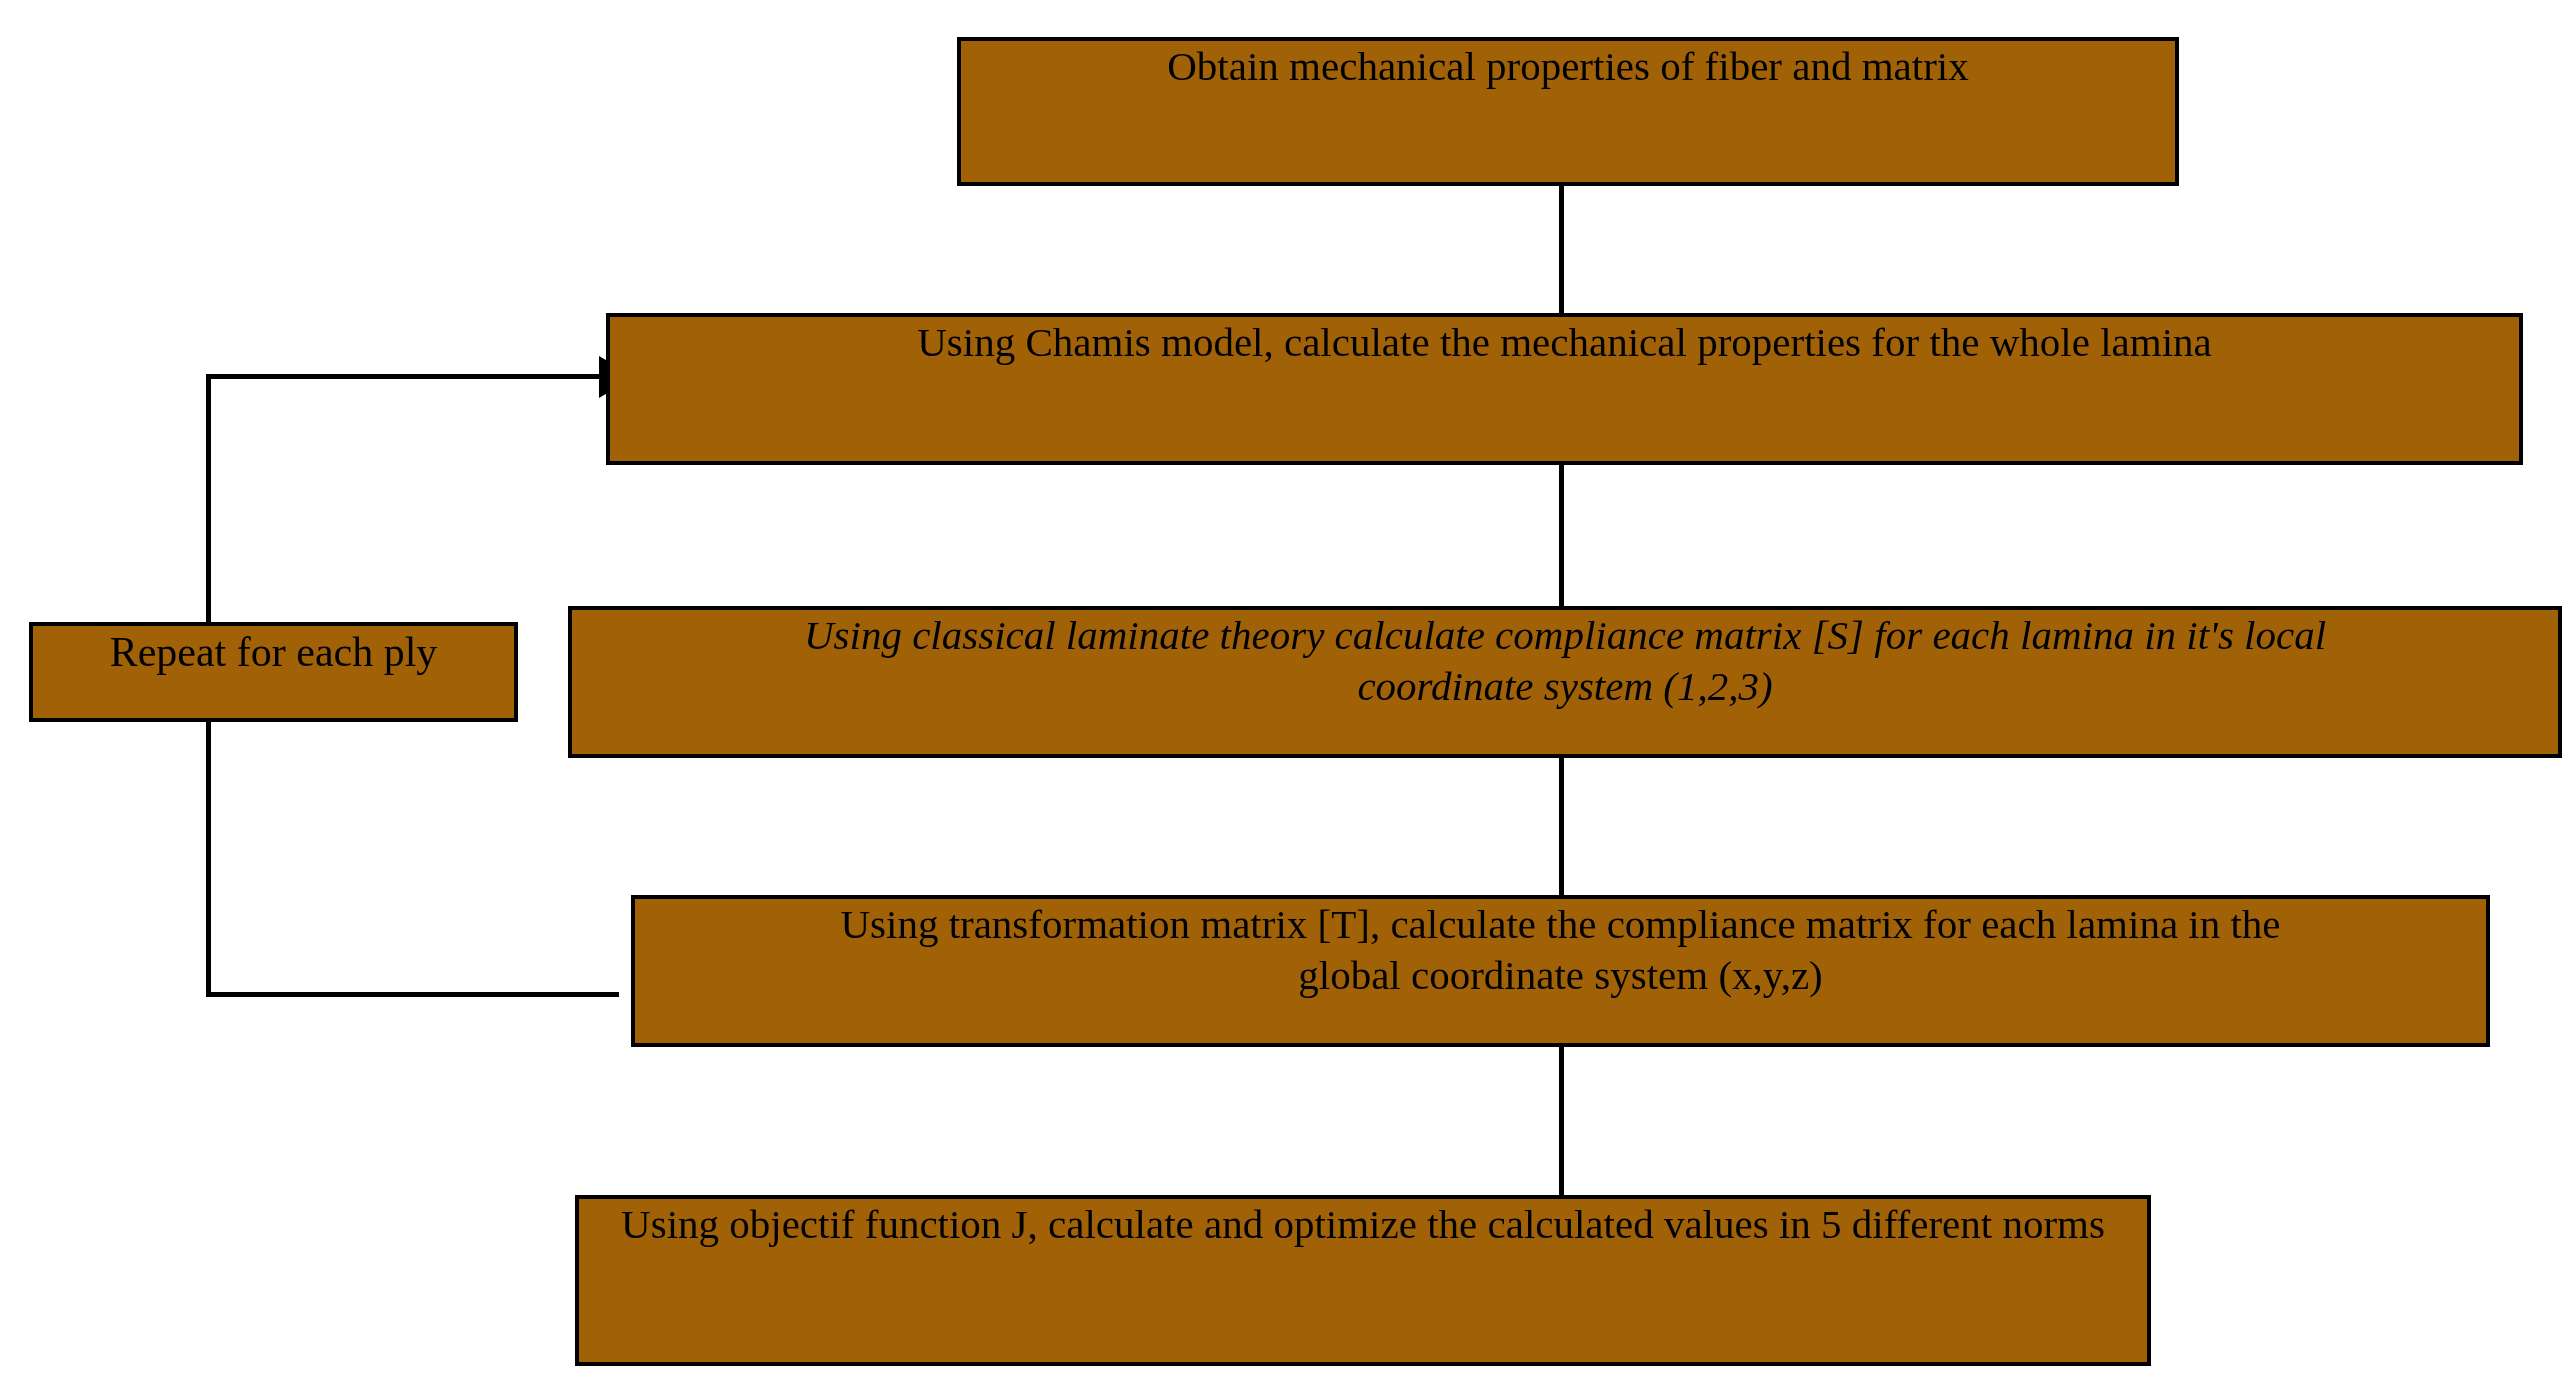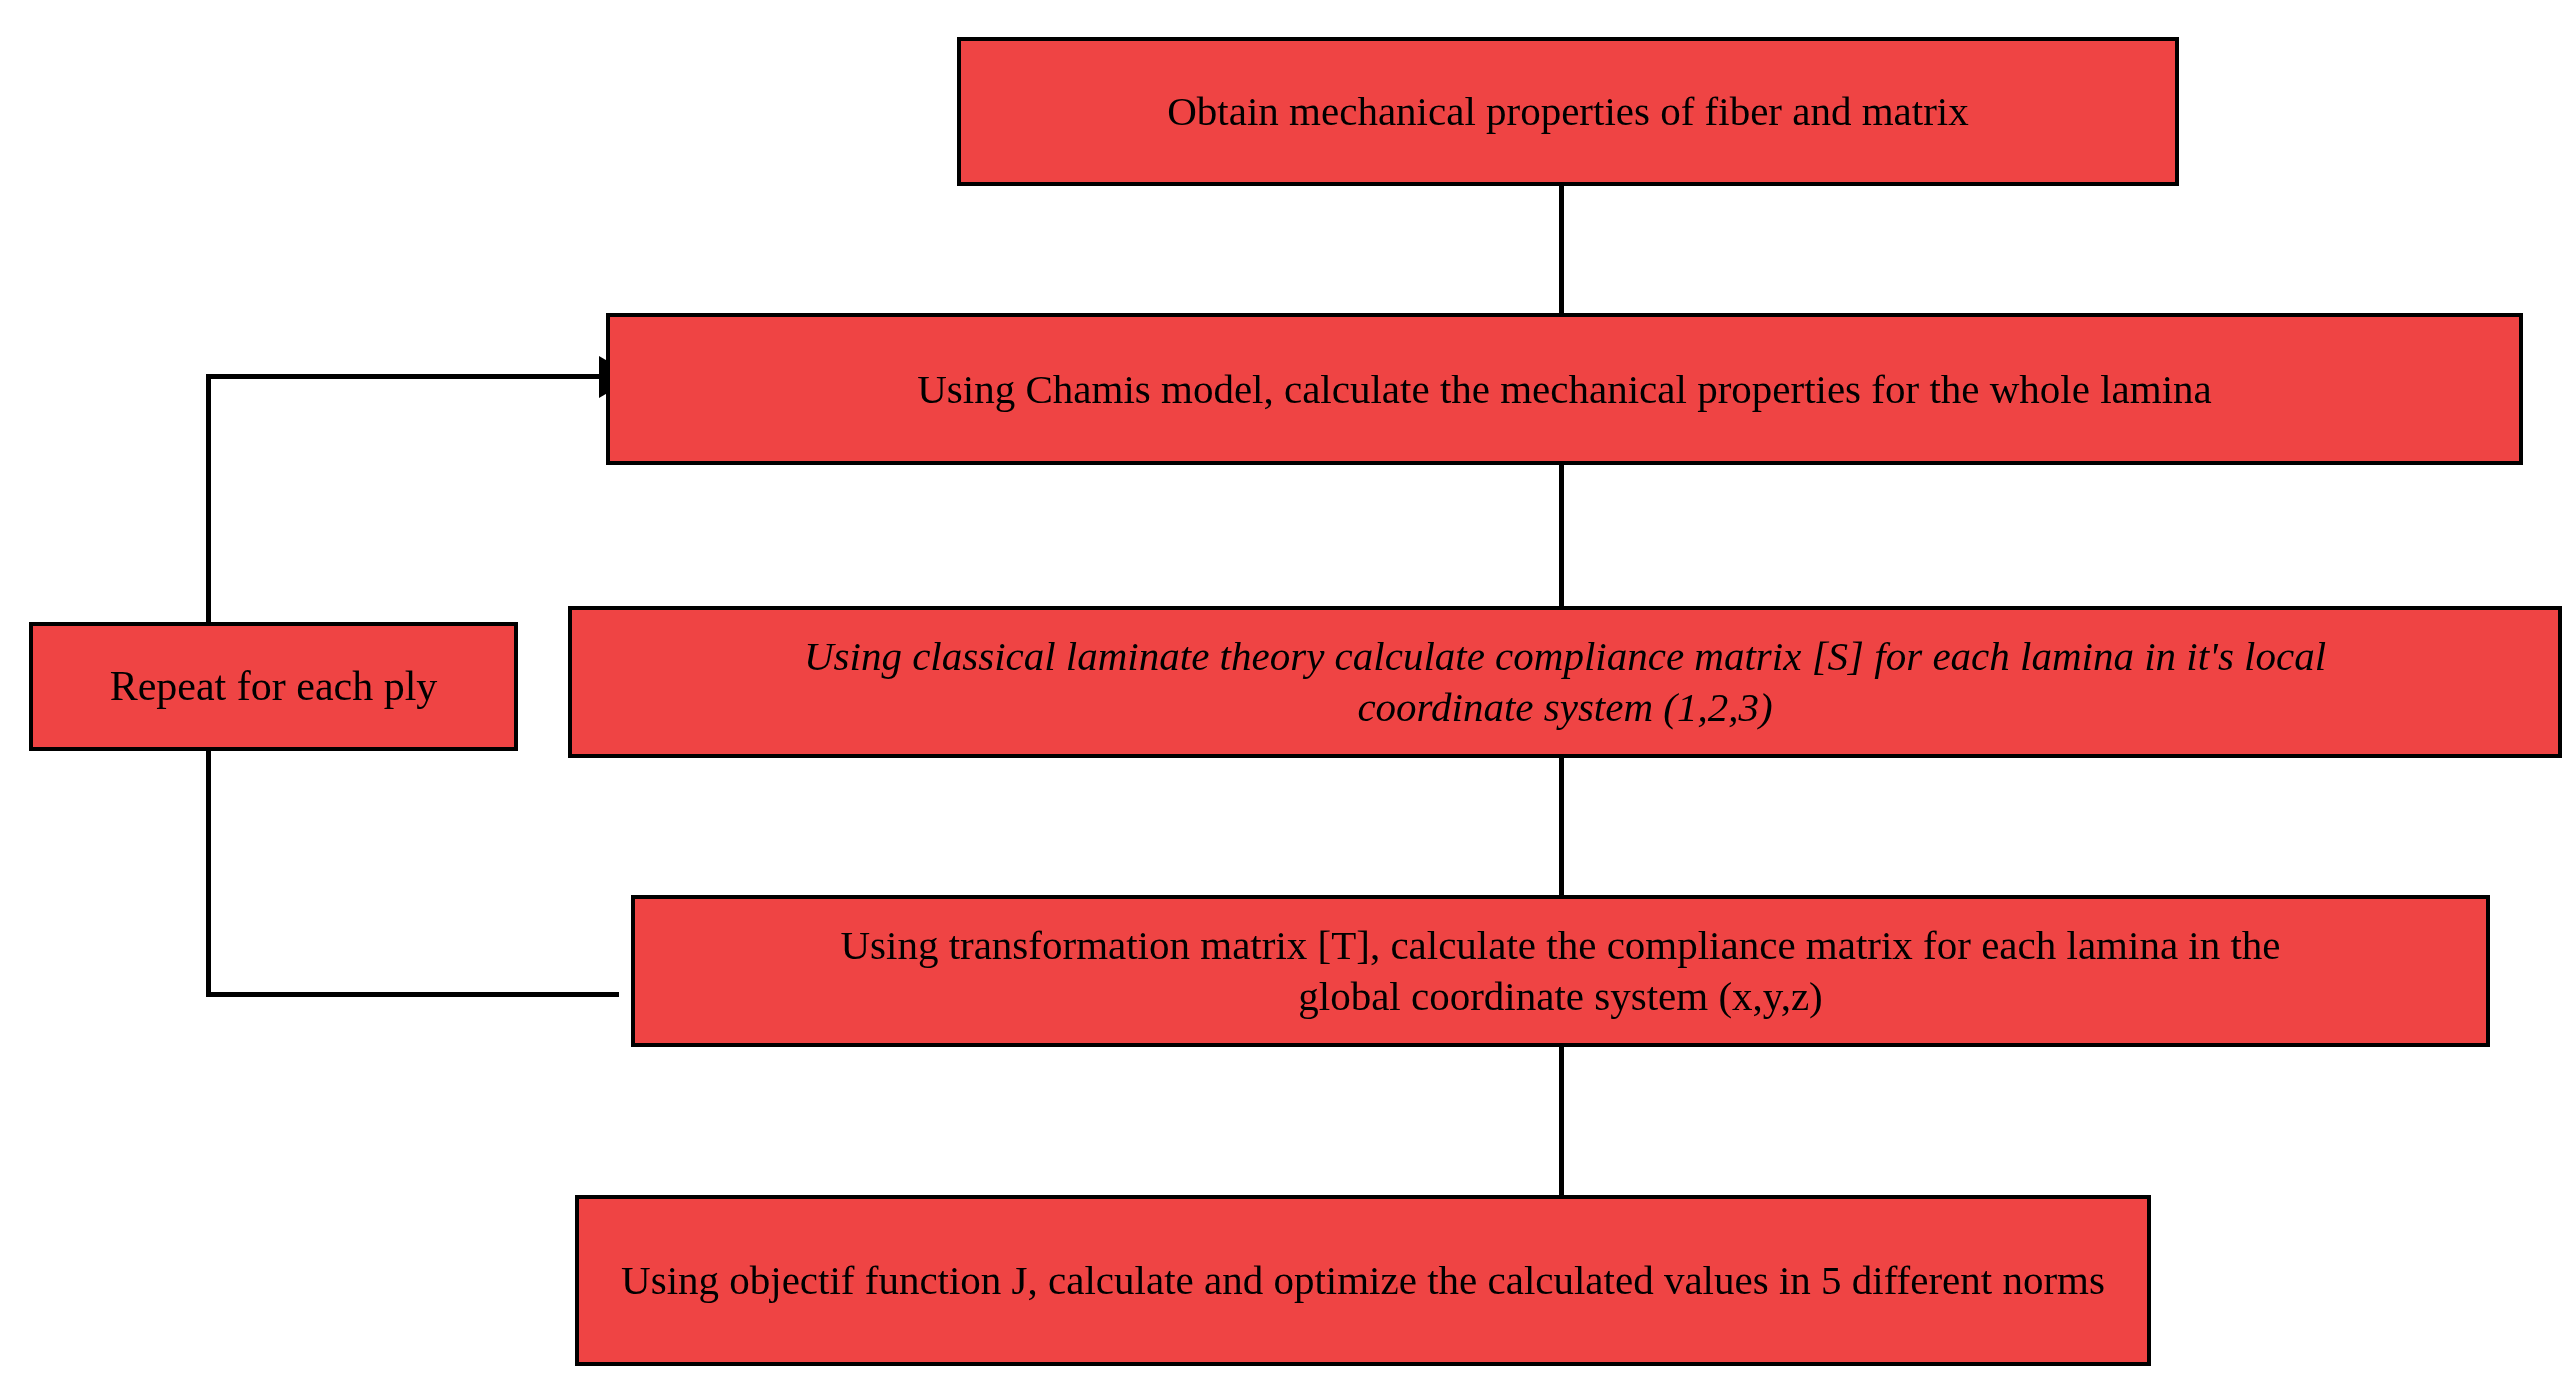--- a/index.html
+++ b/index.html
@@ -14,43 +14,43 @@
     position: relative;
     width: 2576px;
     height: 1396px;
     background: #ffffff;
     overflow: hidden;
   }
   .node {
     position: absolute;
     box-sizing: border-box;
     border: 4.2px solid #000000;
-    background: #ef4444;
+    background: #a16207;
     display: flex;
-    align-items: center;
+    align-items: flex-start;
     justify-content: center;
     text-align: center;
     color: #000000;
     z-index: 5;
   }
   .node .node-text {
     display: block;
     width: 100%;
     padding: 0 20.4px;
     font-size: 41px;
     line-height: 1.24;
     white-space: pre-line;
   }
   
   #node-obtain-properties { left: 957px;  top: 37px;   width: 1222px; height: 149px; }
   #node-chamis-model      { left: 606px;  top: 313px;  width: 1917px; height: 152px; }
   #node-compliance-local  { left: 568px;   top: 606px; width: 1994px; height: 152px; font-style: italic; }
   #node-compliance-global { left: 631px;  top: 895px; width: 1859px; height: 152px; }
   #node-objective-func    { left: 575px;   top: 1195px; width: 1576px; height: 171px; }
-  #node-repeat-ply        { left: 29px;    top: 622px; width: 489px;  height: 129px; z-index: 6; }
+  #node-repeat-ply        { left: 29px;    top: 622px; width: 489px;  height: 100px; z-index: 6; }
   #node-repeat-ply .node-text { font-size: 42px; }
 
   
   .conn {
     position: absolute;
     background: #000000;
     z-index: 2;
   }
   .conn-v { width: 4.8px; }
   .conn-h { height: 4.8px; }

